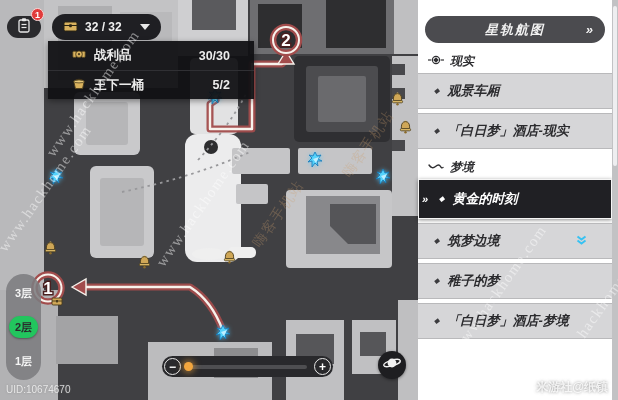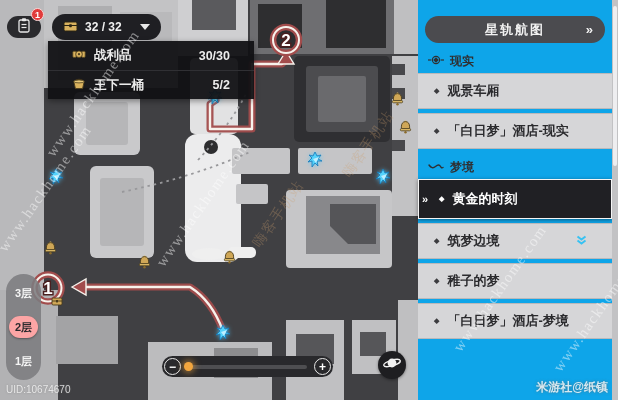--- a/index.html
+++ b/index.html
@@ -38,35 +38,35 @@
     color:#ececec; font-size:12.5px; font-weight:700; }
   .drop-row + .drop-row { border-top:1px solid #303034; }
   .drop-count { margin-left:auto; }
 
   
   .floors { left:6px; top:274px; width:35px; height:106px; border-radius:18px;
     background:rgba(124,124,128,.88); display:flex; flex-direction:column; justify-content:space-between;
     padding:6px 3px; }
   .floor { height:26px; display:flex; align-items:center; justify-content:center;
     color:#f4f4f4; font-size:11px; font-weight:700; border-radius:11px; }
-  .floor.sel { background:#fca5a5; color:#2a2a2d; height:22px; margin:2px 0; box-shadow:0 1px 2px rgba(0,0,0,.35); }
+  .floor.sel { background:#22c55e; color:#2a2a2d; height:22px; margin:2px 0; box-shadow:0 1px 2px rgba(0,0,0,.35); }
 
   
   .zoombar { left:162px; top:356px; width:171px; height:21px; border-radius:11px; background:#29292c;
     display:flex; align-items:center; padding:0 2px; }
   .zbtn { width:17px; height:17px; border-radius:50%; background:#29292c; border:1.5px solid #e8e8e8;
     color:#fff; font-size:12px; font-weight:700; display:flex; align-items:center; justify-content:center; line-height:1; }
   .ztrack { position:absolute; left:26px; right:26px; top:8.5px; height:4px; border-radius:2px; background:#4e4e51; }
   .zthumb { position:absolute; left:22px; top:6px; width:9px; height:9px; border-radius:50%;
     background:#f3a63e; box-shadow:0 0 6px 2px rgba(243,166,62,.55); }
   .planet-btn { left:378px; top:351px; width:28px; height:28px; border-radius:50%; background:#1e1e21;
     display:flex; align-items:center; justify-content:center; box-shadow:0 1px 3px rgba(0,0,0,.4); }
 
   
-  .sidebar { position:absolute; left:418px; top:0; width:194px; height:400px; background:#0ea5e9; }
+  .sidebar { position:absolute; left:418px; top:0; width:194px; height:400px; background:#ffffff;font-style:italic; }
   .sb-header { margin:16px 7px 6px; height:27px; border-radius:14px; background:#4b4b4f;
     color:#f2f2f2; display:flex; align-items:center; justify-content:center;
     font-size:13px; font-weight:700; position:relative; letter-spacing:2px; }
   .sb-header-arrow { position:absolute; right:12px; font-size:13px; letter-spacing:0; }
   .sb-section { display:flex; align-items:center; gap:6px; margin:10px 10px 4px; height:16px;
     font-size:12px; font-weight:700; color:#2f2f32; }
   .sb-item { position:relative; margin:0 0 4px; height:36px; background:#d6d6d8;
     border-top:1px solid #b9b9bb; border-bottom:1px solid #b9b9bb;
     display:flex; align-items:center; gap:8px; padding:0 24px 0 16px;
     font-size:13px; font-weight:700; color:#2b2b2e; }

